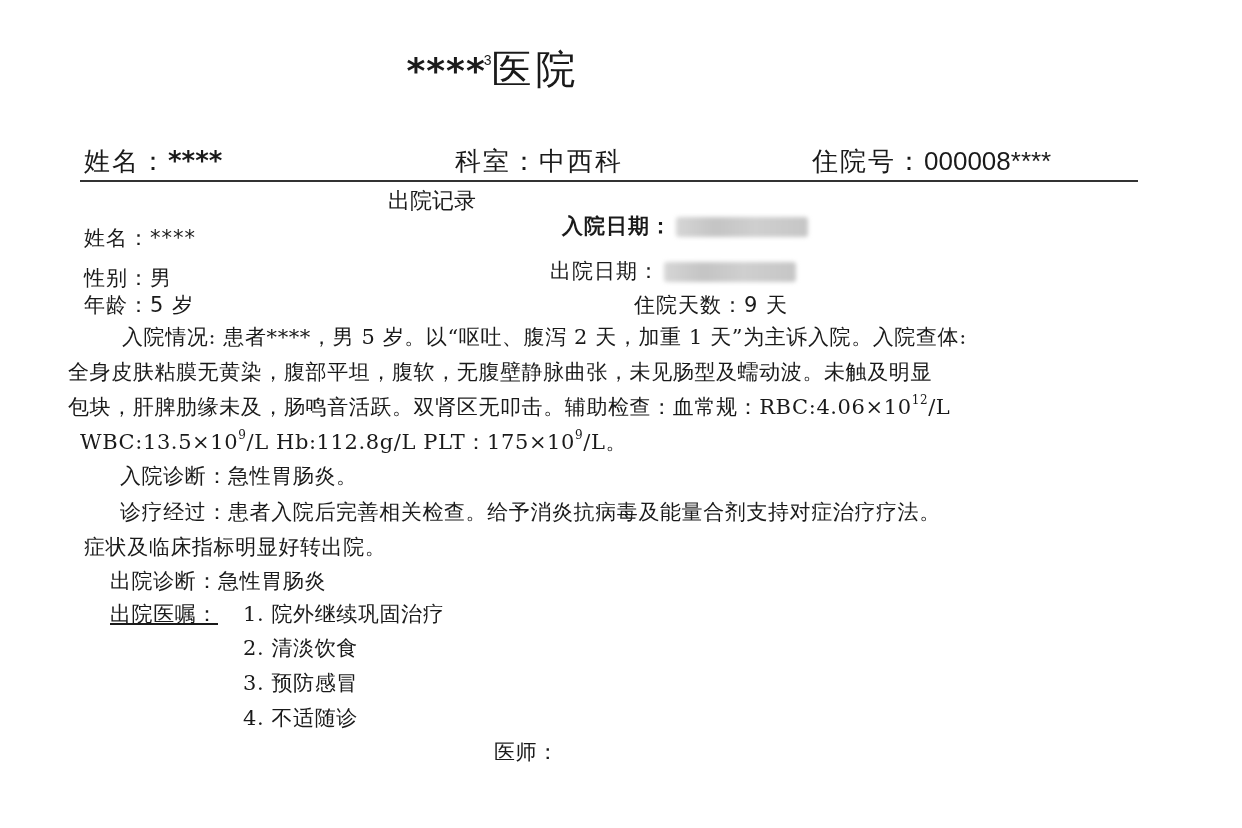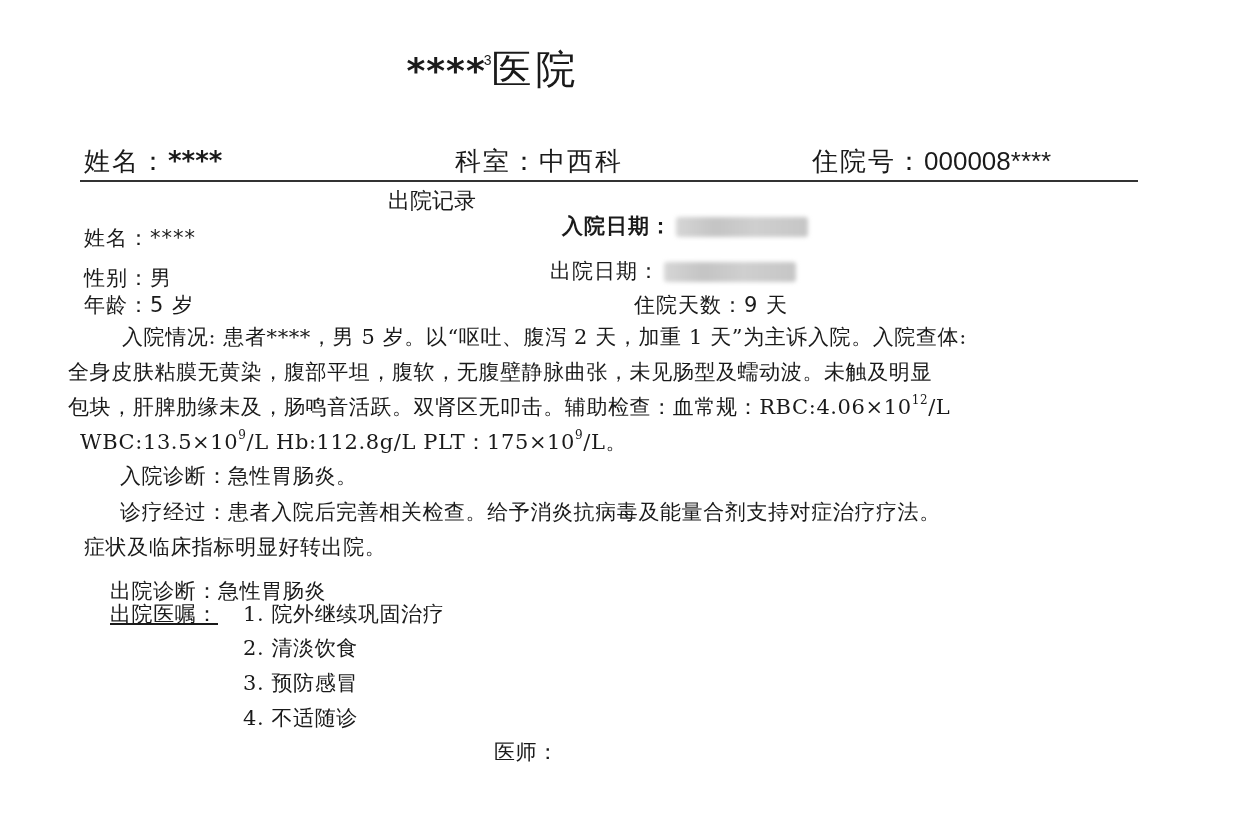--- a/index.html
+++ b/index.html
@@ -69,21 +69,21 @@
   </div>
   <div class="line" style="left:80px; top:428px;">
     <span>WBC:13.5×10</span><sup class="s">9</sup><span>/L  Hb:112.8g/L PLT：175×10</span><sup class="s">9</sup><span>/L。</span>
   </div>
 
   <div class="line" style="left:120px; top:462px;">入院诊断：急性胃肠炎。</div>
 
   <div class="line" style="left:120px; top:498px;">诊疗经过：患者入院后完善相关检查。给予消炎抗病毒及能量合剂支持对症治疗疗法。</div>
   <div class="line" style="left:84px; top:533px;">症状及临床指标明显好转出院。</div>
 
-  <div class="line" style="left:110px; top:567px;margin-top:10px;">
+  <div class="line" style="left:110px; top:567px;">
     <span>出院诊断：</span><span>急性胃肠炎</span>
   </div>
 
   <div class="line" style="left:110px; top:600px;text-decoration:underline;">出院医嘱：</div>
   <div class="line" style="left:243px; top:600px;">1. 院外继续巩固治疗</div>
   <div class="line" style="left:243px; top:634px;">2. 清淡饮食</div>
   <div class="line" style="left:243px; top:669px;">3. 预防感冒</div>
   <div class="line" style="left:243px; top:704px;">4. 不适随诊</div>
 
   <div class="line" style="left:494px; top:738px;">医师：</div>

